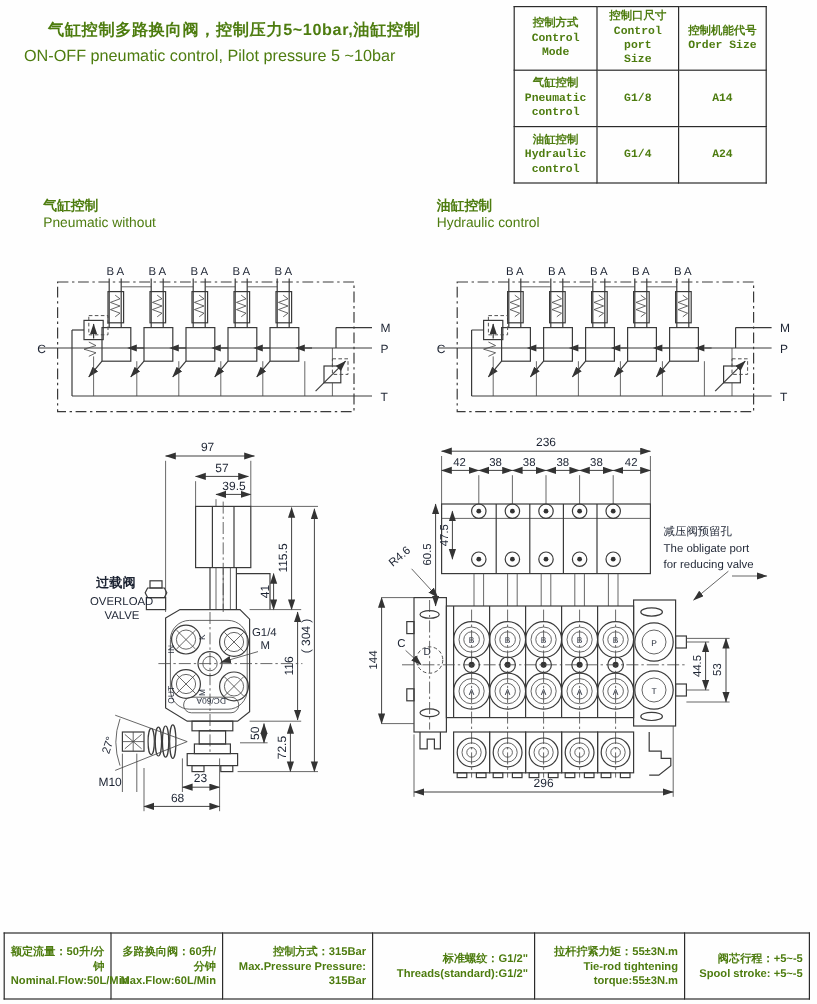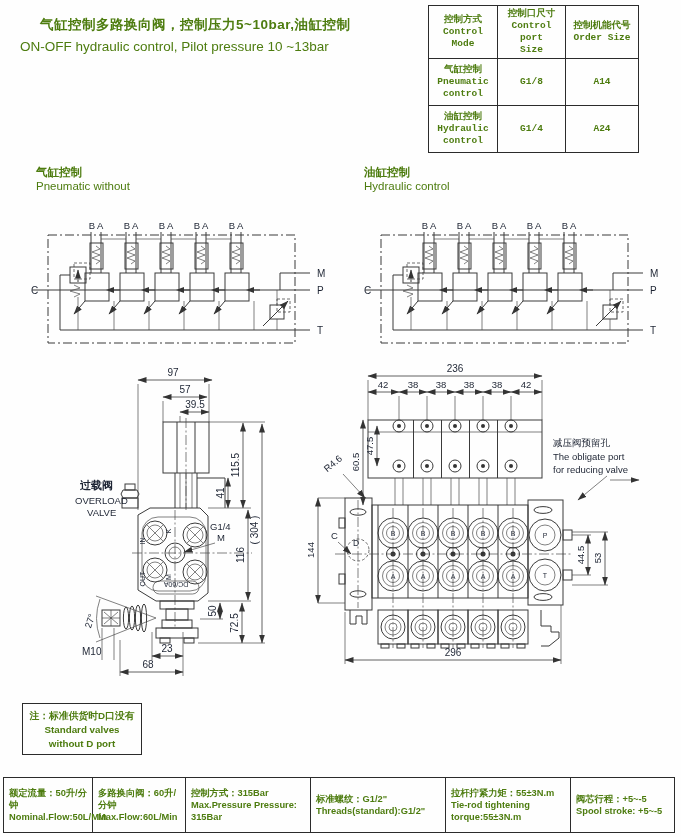--- a/index.html
+++ b/index.html
@@ -50,21 +50,21 @@
         <path d="M0,0 L9,3 L0,6 z" fill="#333"></path>
       </marker>
       <marker id="as" markerWidth="10" markerHeight="8" refX="8.5" refY="3" orient="auto-start-reverse" markerUnits="userSpaceOnUse">
         <path d="M0,0 L9,3 L0,6 z" fill="#333"></path>
       </marker>
     </defs>
   </svg>
 
   <div class="abs hdr">
     <div class="cn indent">气缸控制多路换向阀，控制压力5~10bar,油缸控制</div>
-    <div class="en">ON-OFF hydraulic control, Pilot pressure 10 ~13bar</div>
+    <div class="en">ON-OFF pneumatic control, Pilot pressure 5 ~10bar</div>
   </div>
 
   <table class="ctl abs" style="left:428px;top:5px;width:210px;height:142px;">
     <colgroup>
         <col style="width:69px">
         <col style="width:68px">
         <col style="width:73px">
       </colgroup>
     <tbody>
         <tr style="height:48px">
@@ -654,27 +654,22 @@
     <line x1="40" y1="254" x2="40" y2="306" class="lnt"></line>
     <line x1="256" y1="247" x2="256" y2="306" class="lnt"></line>
 
     <text x="248" y="88" class="t9">减压阀预留孔</text>
     <text x="248" y="102" class="t9">The obligate port</text>
     <text x="248" y="115" class="t9">for reducing valve</text>
     <line x1="302" y1="118" x2="273" y2="142" class="lnt" marker-end="url(#ae)"></line>
     <line x1="305" y1="122" x2="334" y2="122" class="lnt" marker-end="url(#ae)"></line>
   </svg>
 
-  <div class="abs note">
-    <div>注：标准供货时D口没有</div>
-    <div>Standard valves</div>
-    <div>without D port</div>
-  </div>
-
-  <table class="spec abs" style="left:3px;top:777px;width:565px;height:56px;">
+
+  <table class="spec abs" style="left:3px;top:777px;width:565px;height:56px;text-align:right;">
     <colgroup>
       <col style="width:89px">
         <col style="width:93px">
         <col style="width:125px">
       <col style="width:135px">
         <col style="width:125px">
         <col style="width:104px">
     </colgroup>
     <tbody>
         <tr>

